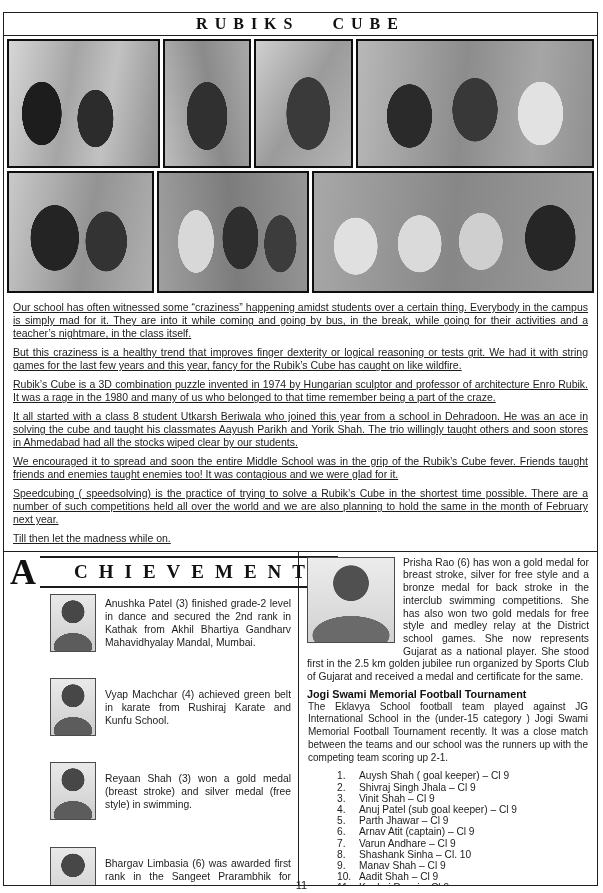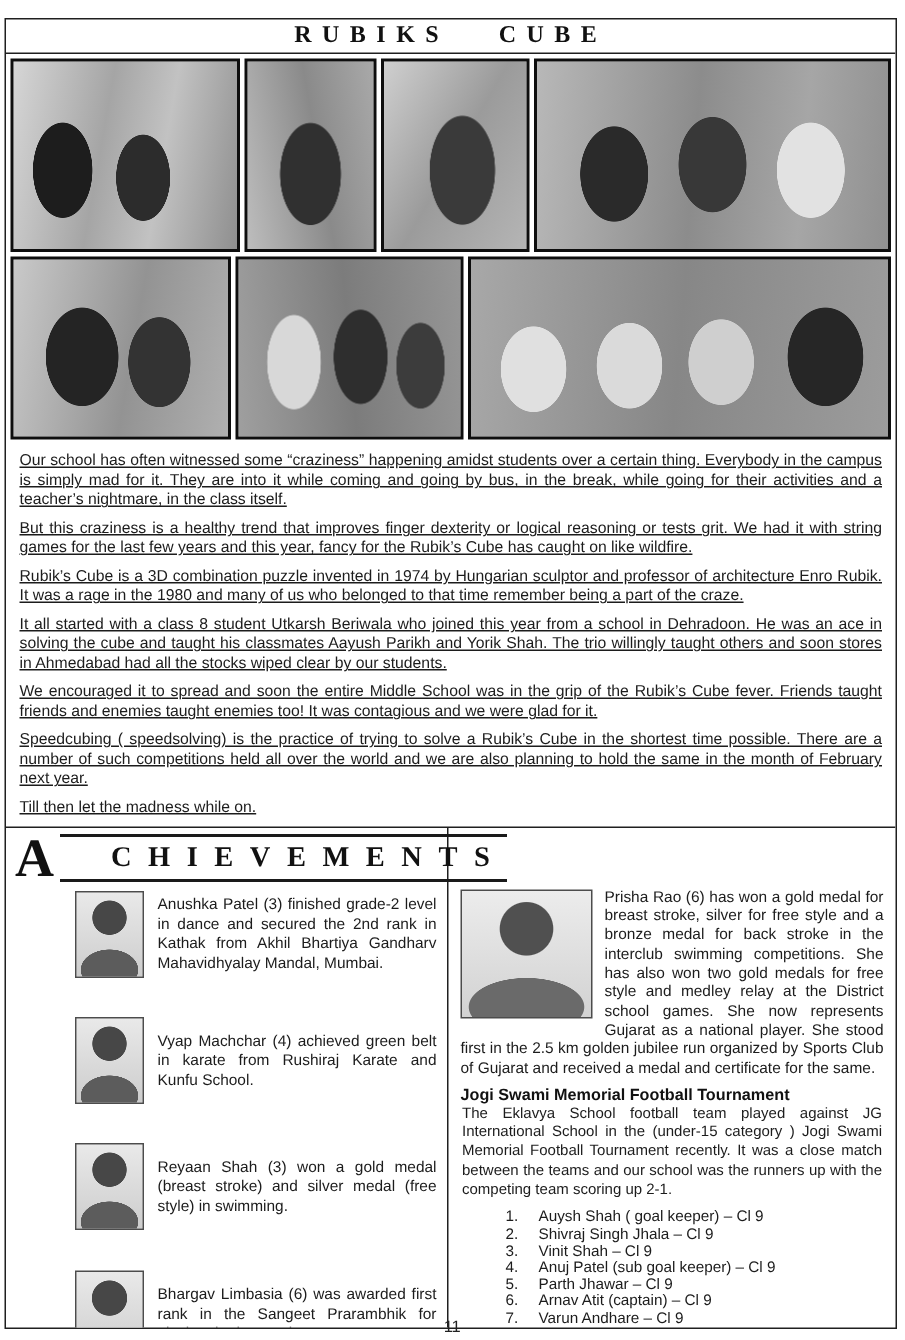--- a/index.html
+++ b/index.html
@@ -65,21 +65,21 @@
   .ach-list{display:flex;flex-direction:column;gap:7px;flex:1 1 auto;justify-content:space-between;}
   .ach-item{display:flex;gap:9px;align-items:center;padding-left:40px;}
   .portrait{flex:0 0 46px;width:46px;height:58px;border:1px solid #4c4c4c;box-sizing:border-box;background:
       radial-gradient(circle at 50% 30%, #474747 25%, rgba(0,0,0,0) 26%),
       radial-gradient(ellipse 72% 40% at 50% 92%, #5c5c5c 60%, rgba(0,0,0,0) 61%),
       linear-gradient(#e9e9e9,#cdcdcd);}
   .portrait.tall{height:60px;}
   .ach-text{font-size:10.3px;line-height:13px;text-align:justify;color:#1c1c1c;}
 
   
-  .prisha-block{font-size:10.3px;line-height:12.7px;text-align:justify;color:#1c1c1c;margin-top:36px;}
+  .prisha-block{font-size:10.3px;line-height:12.7px;text-align:justify;color:#1c1c1c;}
   .prisha-photo{float:left;width:88px;height:86px;border:1px solid #4c4c4c;box-sizing:border-box;margin:0 8px 3px 0;background:
       radial-gradient(circle at 50% 30%, #505050 24%, rgba(0,0,0,0) 25%),
       radial-gradient(ellipse 74% 38% at 50% 92%, #6a6a6a 60%, rgba(0,0,0,0) 61%),
       linear-gradient(#ececec,#d2d2d2);}
   .football-heading{font-size:10.8px;font-weight:bold;margin:4px 0 1px 0;color:#111;}
   .football-text{font-size:10px;line-height:12.7px;text-align:justify;color:#1c1c1c;margin:1px;}
   ol.players{margin:6px 0 0 0;padding:0 0 0 30px;list-style:none;counter-reset:pl;}
   ol.players li{counter-increment:pl;font-size:10.2px;line-height:11.2px;color:#1c1c1c;}
   ol.players li::before{content:counter(pl) ".";display:inline-block;width:22px;}
 

